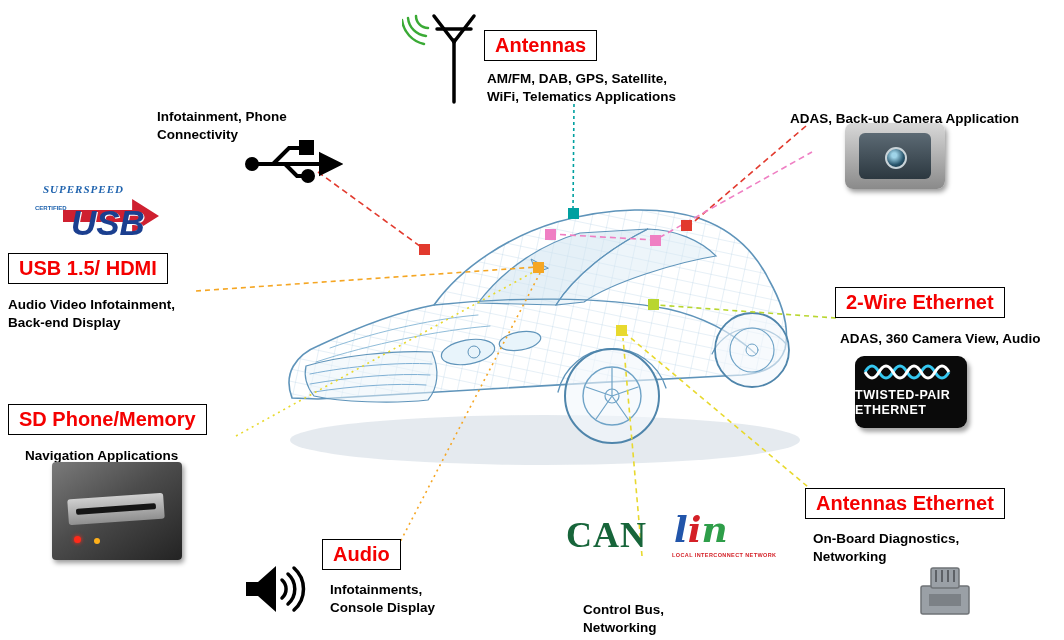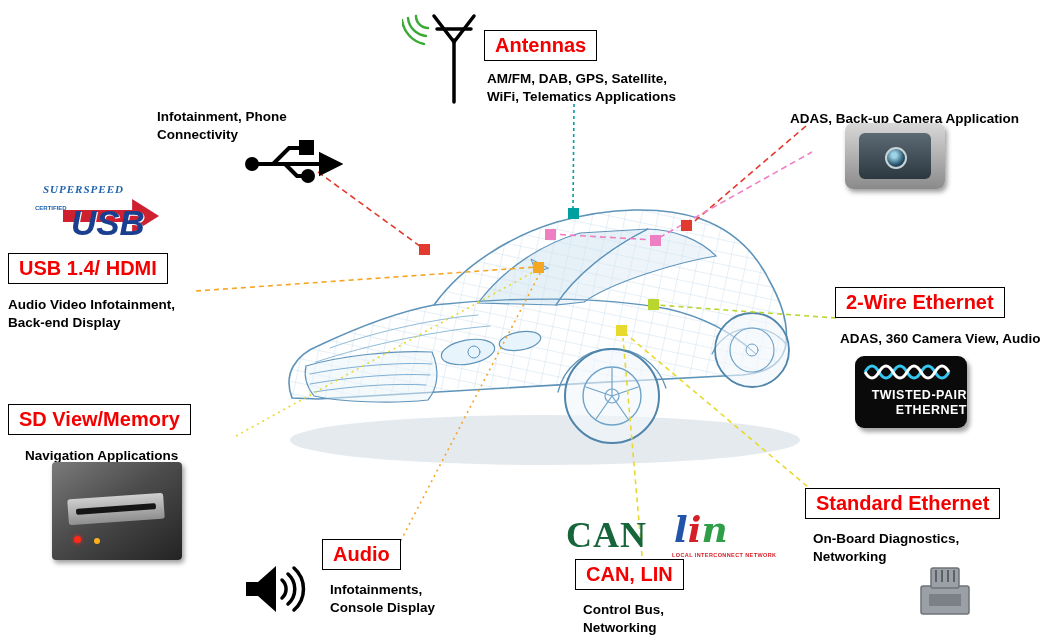--- a/index.html
+++ b/index.html
@@ -24,21 +24,21 @@
   .ss-logo { position:absolute; left:35px; top:183px; width:120px; height:62px; }
   .ss-top { color:#1f63ae; font-weight:bold; font-style:italic; font-size:11px; letter-spacing:1px; margin-left:8px;font-family:Liberation Serif, serif; }
   .ss-certified { position:absolute; left:0px; top:22px; color:#1f63ae; font-size:6px; font-weight:bold; }
   .ss-arrow { position:absolute; left:28px; top:16px; width:96px; height:34px; background:#cf2030;
     clip-path:polygon(0 32%, 72% 32%, 72% 0, 100% 50%, 72% 100%, 72% 68%, 0 68%); }
   .ss-usb { position:absolute; left:36px; top:14px; color:#1b3f8f; font-weight:bold; font-size:35px; font-style:italic;
     text-shadow:1px 1px 0 #ffffff;margin-top:6px; }
 
   
   .tp-badge { position:absolute; left:855px; top:356px; width:112px; height:72px;
-    background:#0a0a0a; border-radius:9px; box-shadow:3px 4px 4px rgba(0,0,0,0.35); text-align:right; }
+    background:#0a0a0a; border-radius:9px; box-shadow:3px 4px 4px rgba(0,0,0,0.35); text-align:left; }
   .tp-text { color:#ffffff; font-weight:bold; font-size:12.5px; letter-spacing:0.5px; line-height:1.2; }
 
   
   .cam { position:absolute; left:845px; top:123px; width:100px; height:66px;
     background:linear-gradient(180deg,#d8d8d8,#8a8a8a); border-radius:8px;
     box-shadow:2px 3px 5px rgba(0,0,0,0.4); }
   .cam-inner { position:absolute; left:14px; top:10px; width:72px; height:46px;
     background:linear-gradient(180deg,#5c6a74,#2c3840); border-radius:6px; }
   .cam-lens { position:absolute; left:40px; top:24px; width:18px; height:18px; border-radius:50%;
     background:radial-gradient(circle at 40% 35%, #9fd4e8 15%, #28546b 60%, #102430 100%);
@@ -133,39 +133,38 @@
 
   <div class="desc" style="left:157px;top:108px">Infotainment, Phone
 Connectivity</div>
 
   <div class="label-box" style="left:484px;top:30px">Antennas</div>
   <div class="desc" style="left:487px;top:70px">AM/FM, DAB, GPS, Satellite,
 WiFi, Telematics Applications</div>
 
   <div class="desc" style="left:790px;top:110px">ADAS, Back-up Camera Application</div>
 
-  <div class="label-box" style="left:8px;top:253px">USB 1.4/ HDMI</div>
+  <div class="label-box" style="left:8px;top:253px">USB 1.5/ HDMI</div>
   <div class="desc" style="left:8px;top:296px">Audio Video Infotainment,
 Back-end Display</div>
 
   <div class="label-box" style="left:835px;top:287px">2-Wire Ethernet</div>
   <div class="desc" style="left:840px;top:330px">ADAS, 360 Camera View, Audio</div>
 
-  <div class="label-box" style="left:8px;top:404px">SD View/Memory</div>
+  <div class="label-box" style="left:8px;top:404px">SD Phone/Memory</div>
   <div class="desc" style="left:25px;top:447px">Navigation Applications</div>
 
-  <div class="label-box" style="left:805px;top:488px">Standard Ethernet</div>
+  <div class="label-box" style="left:805px;top:488px">Antennas Ethernet</div>
   <div class="desc" style="left:813px;top:530px">On-Board Diagnostics,
 Networking</div>
 
   <div class="label-box" style="left:322px;top:539px">Audio</div>
   <div class="desc" style="left:330px;top:581px">Infotainments,
 Console Display</div>
 
-  <div class="label-box" style="left:575px;top:559px">CAN, LIN</div>
   <div class="desc" style="left:583px;top:601px">Control Bus,
 Networking</div>
 
   <svg style="position:absolute;left:402px;top:6px" width="96" height="100">
     <g stroke="#000" stroke-width="3.5" fill="none" stroke-linecap="round">
       <line x1="52" y1="34" x2="52" y2="96"></line>
       <line x1="52" y1="36" x2="32" y2="10"></line>
       <line x1="52" y1="36" x2="72" y2="10"></line>
       <line x1="35" y1="23" x2="69" y2="23"></line>
     </g>

